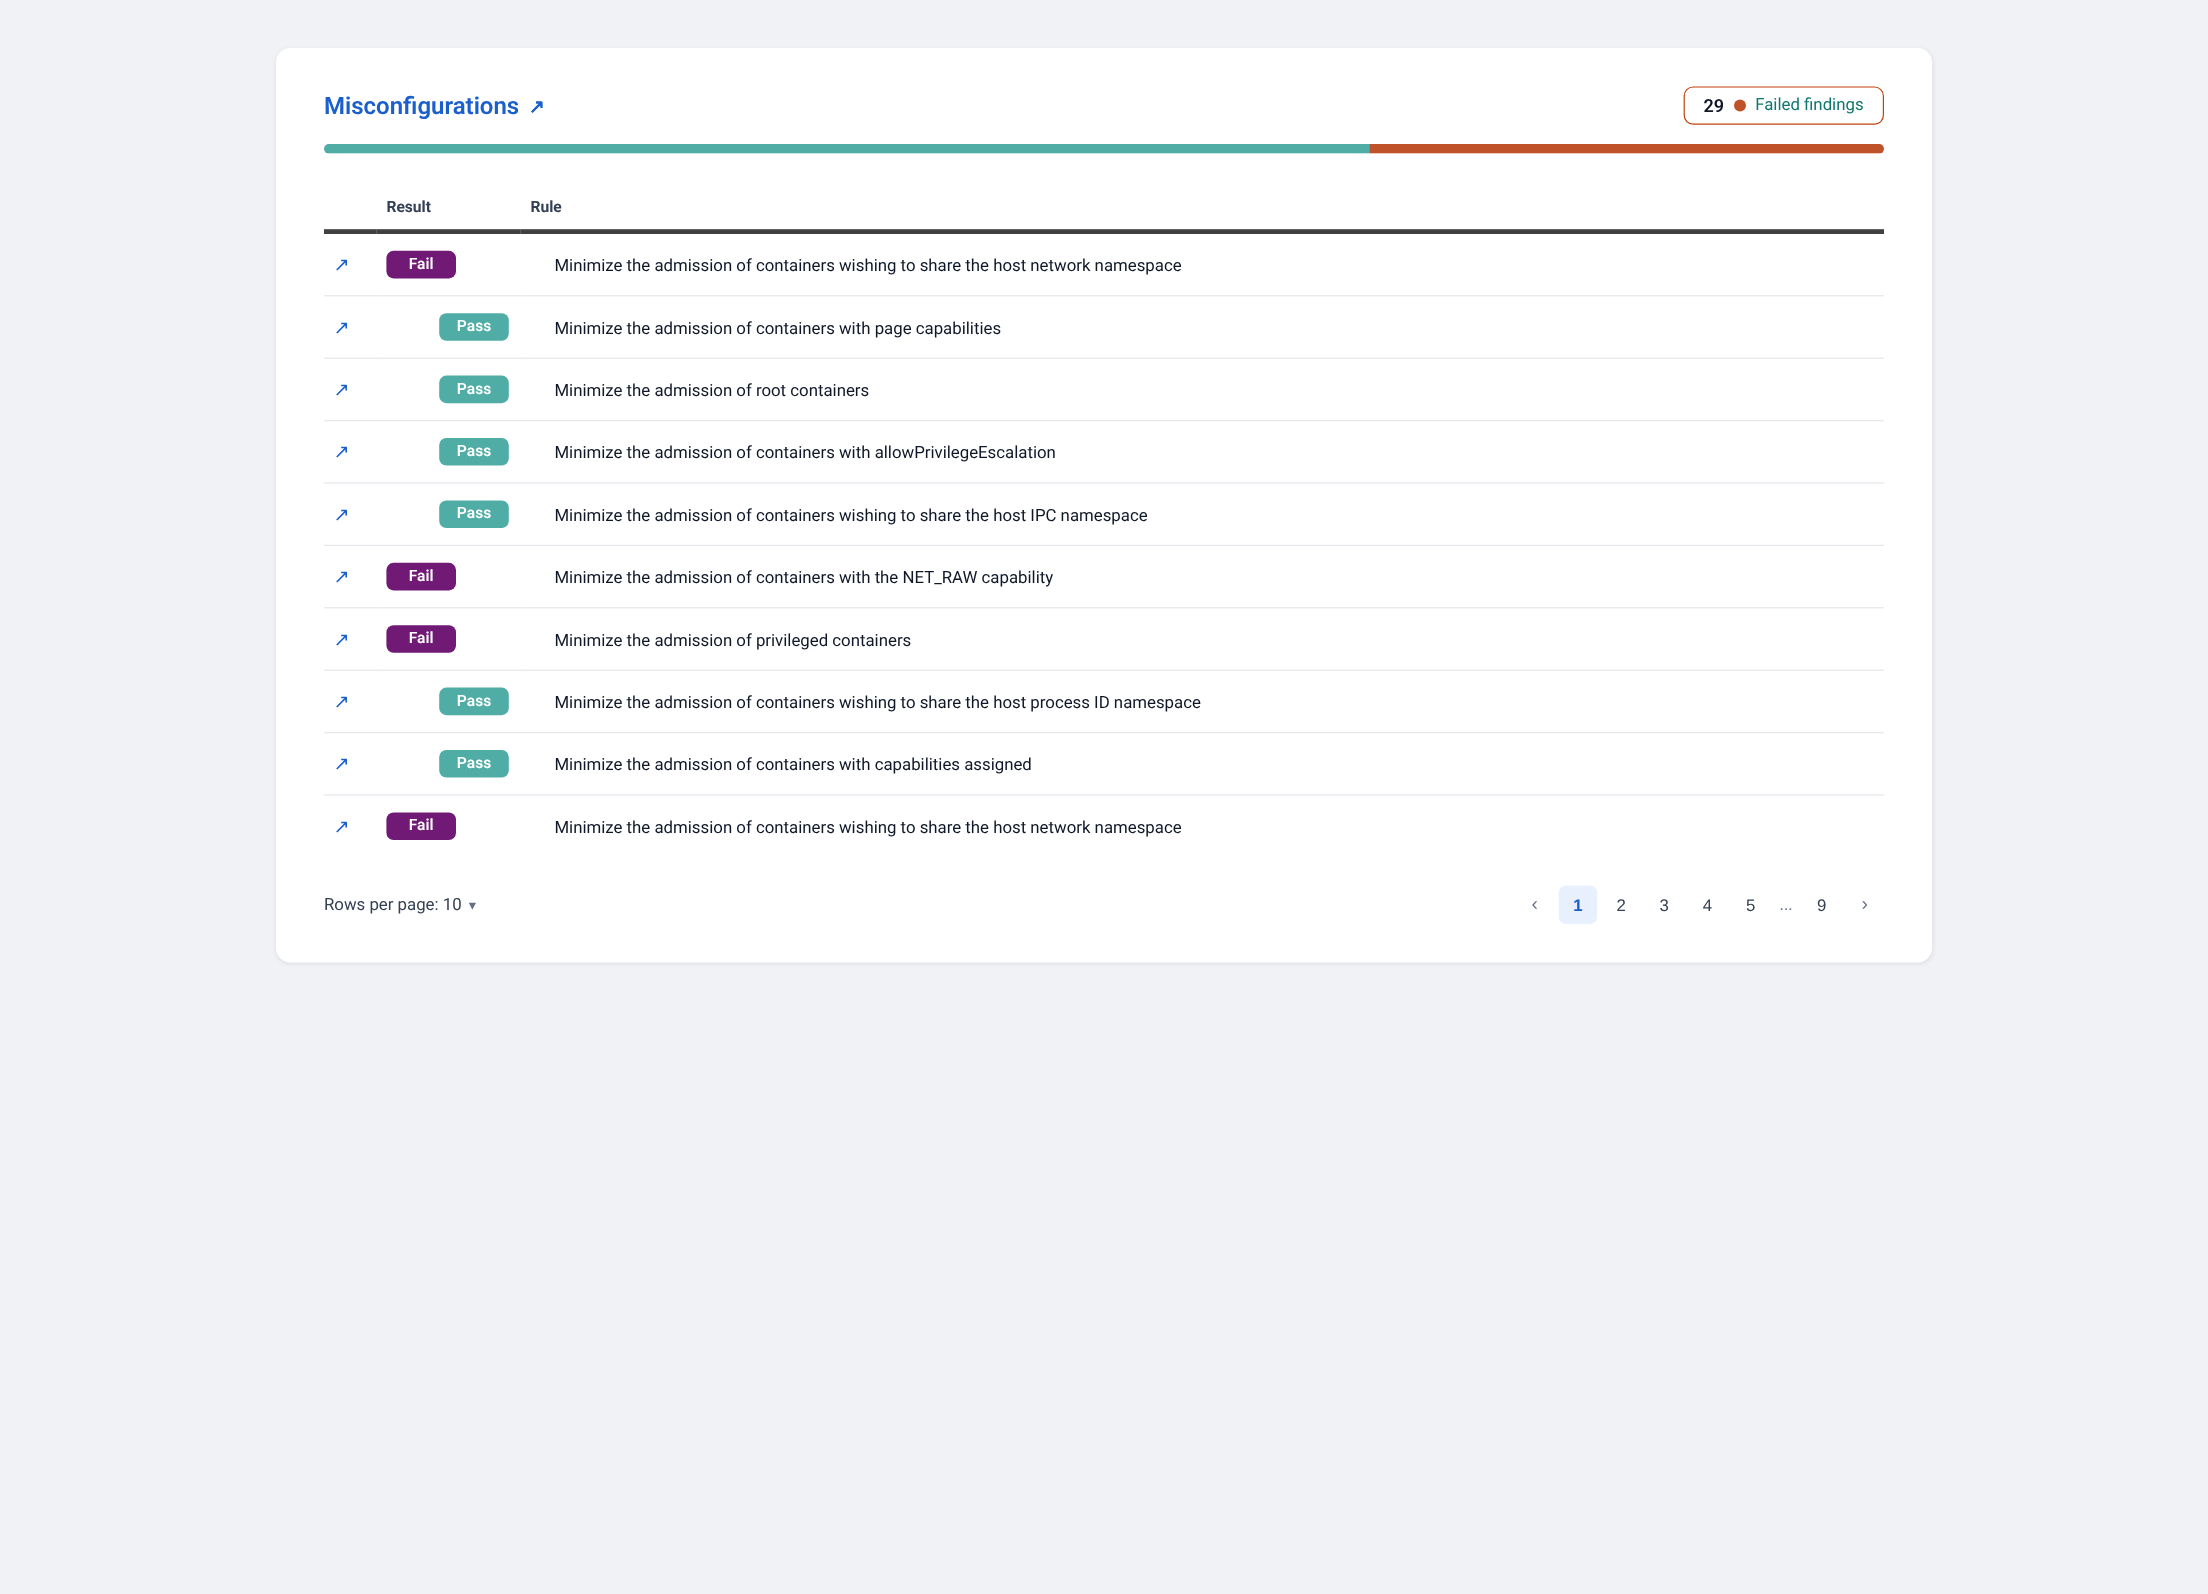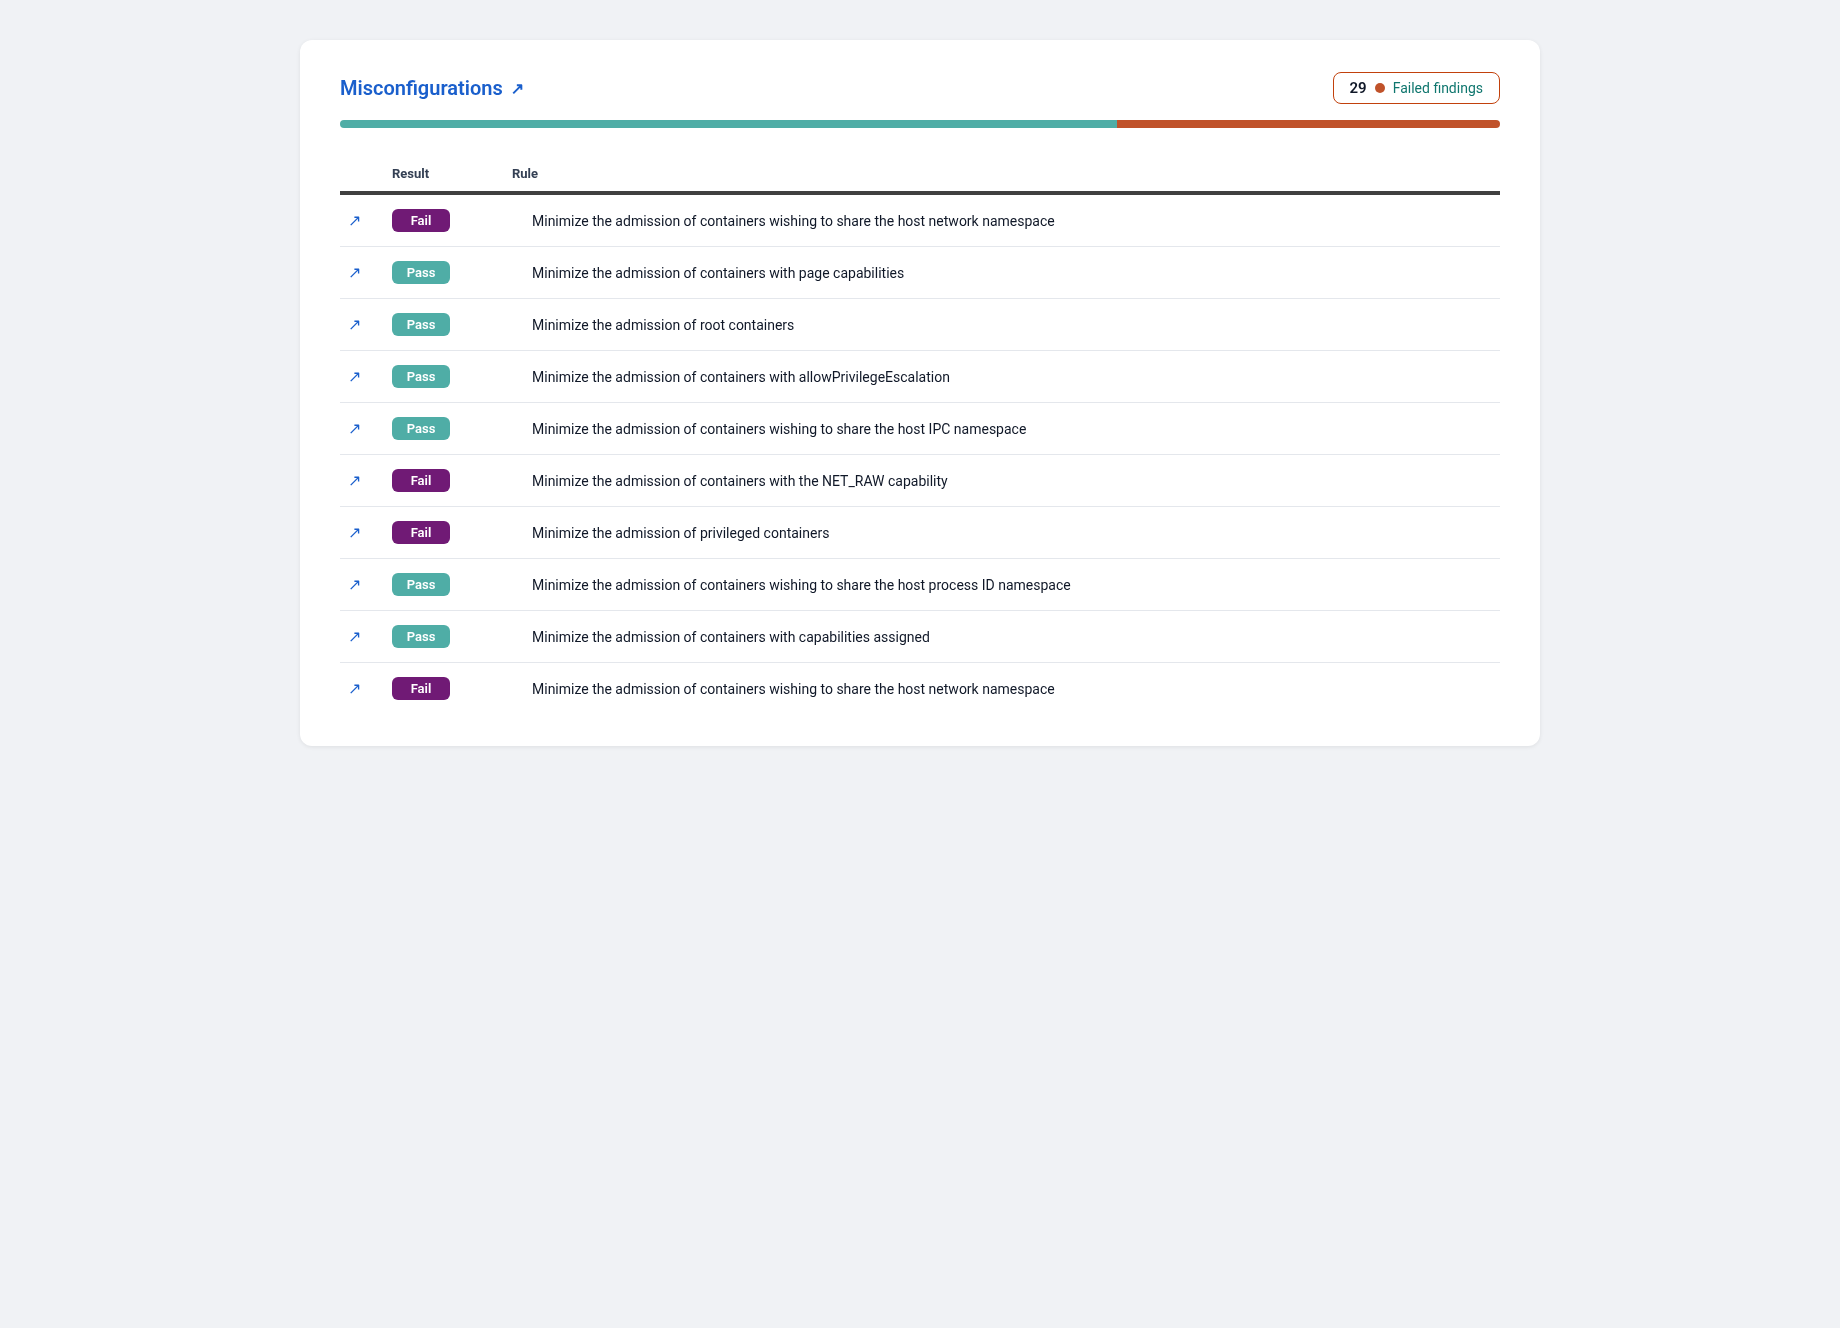--- a/index.html
+++ b/index.html
@@ -9,21 +9,21 @@
       min-height: 1328px;
       display: flex;
       align-items: flex-start;
       justify-content: center;
       padding: 40px 20px;
     }
     .card {
       background: #ffffff;
       border-radius: 12px;
       padding: 32px 40px 32px 40px;
-      width: 1240px;
+      width: 1380px;
       box-shadow: 0 1px 4px rgba(0,0,0,0.08);
     }
     .header-row {
       display: flex;
       align-items: center;
       justify-content: space-between;
       margin-bottom: 16px;
     }
     .page-title {
       font-size: 20px;
@@ -116,20 +116,21 @@
       font-weight: 600;
       color: #fff;
       min-width: 58px;
       text-align: center;
     }
     .badge-fail {
       background: #701a75;
     }
     .badge-pass {
       background: #4fada6;
+      margin-left: 44px;
     }
     .rule-text {
       font-size: 14px;
       color: #101828;
       margin-left: 20px;
     }
     .footer-row {
       display: flex;
       align-items: center;
       justify-content: space-between;
@@ -258,13 +259,30 @@
           <td><span class="rule-text">Minimize the admission of containers with capabilities assigned</span></td>
         </tr>
         <tr>
           <td><span class="row-icon">↗</span></td>
           <td><span class="badge badge-fail">Fail</span></td>
           <td><span class="rule-text">Minimize the admission of containers wishing to share the host network namespace</span></td>
         </tr>
       </tbody>
   </table>
 
+  <div class="footer-row">
+    <div class="rows-per-page">
+      <span>Rows per page: 10</span>
+      <span class="rows-per-page-chevron">▾</span>
+    </div>
+    <div class="pagination">
+      <button class="page-btn nav">‹</button>
+      <button class="page-btn active">1</button>
+      <button class="page-btn">2</button>
+      <button class="page-btn">3</button>
+      <button class="page-btn">4</button>
+      <button class="page-btn">5</button>
+      <span class="page-ellipsis">...</span>
+      <button class="page-btn">9</button>
+      <button class="page-btn nav">›</button>
+    </div>
+  </div>
 </div>
 
 </body></html>

